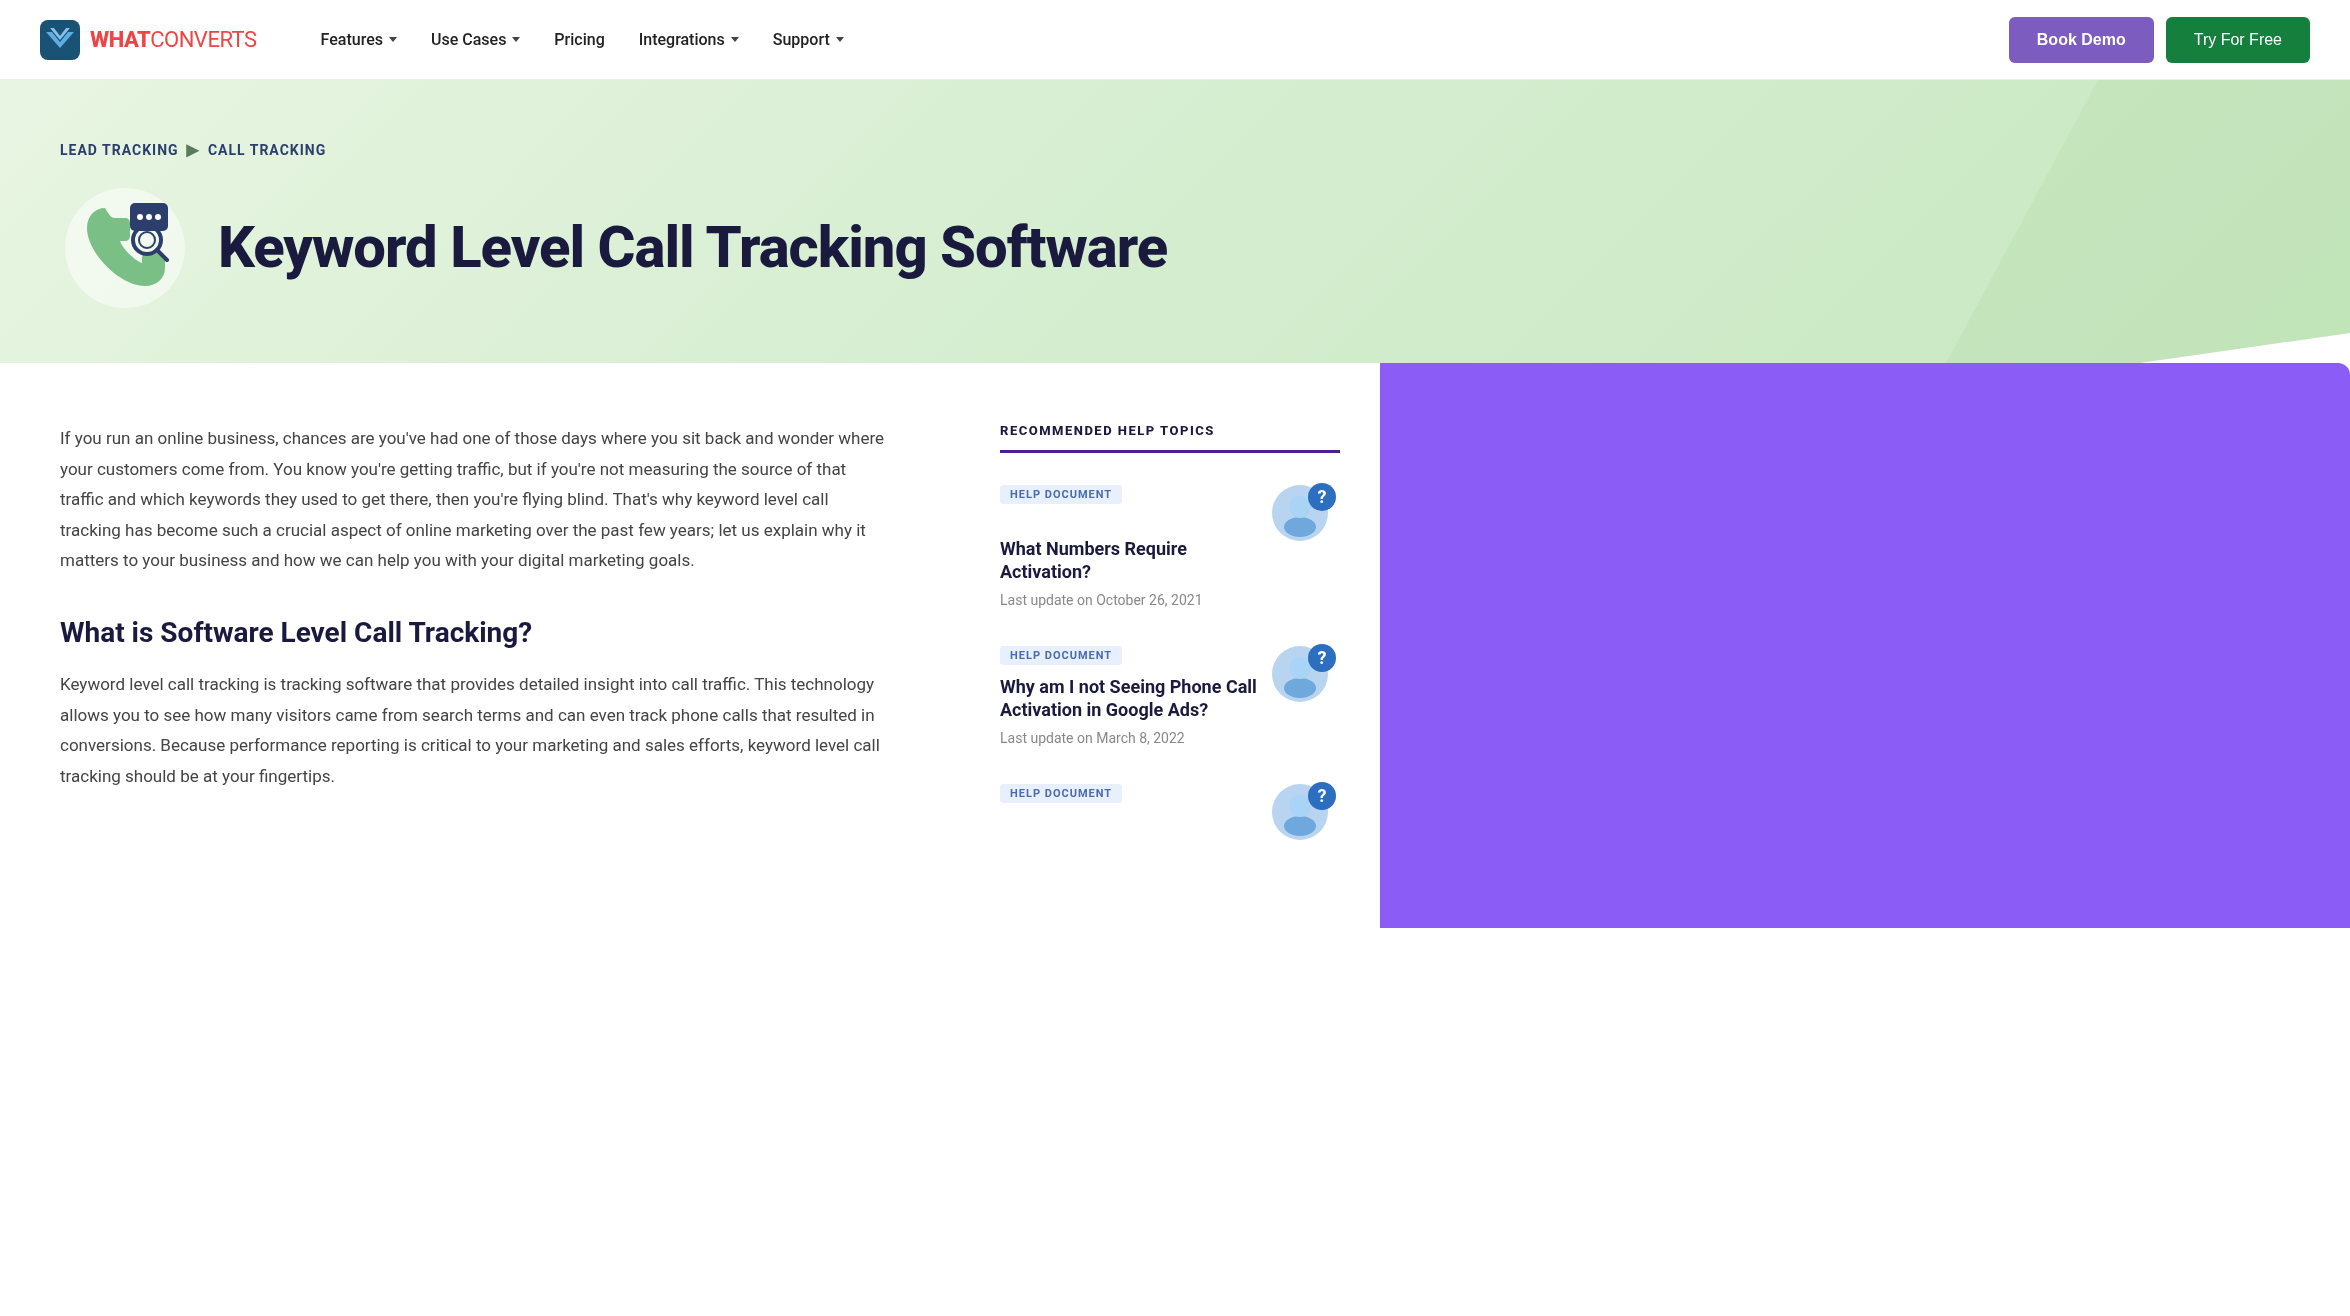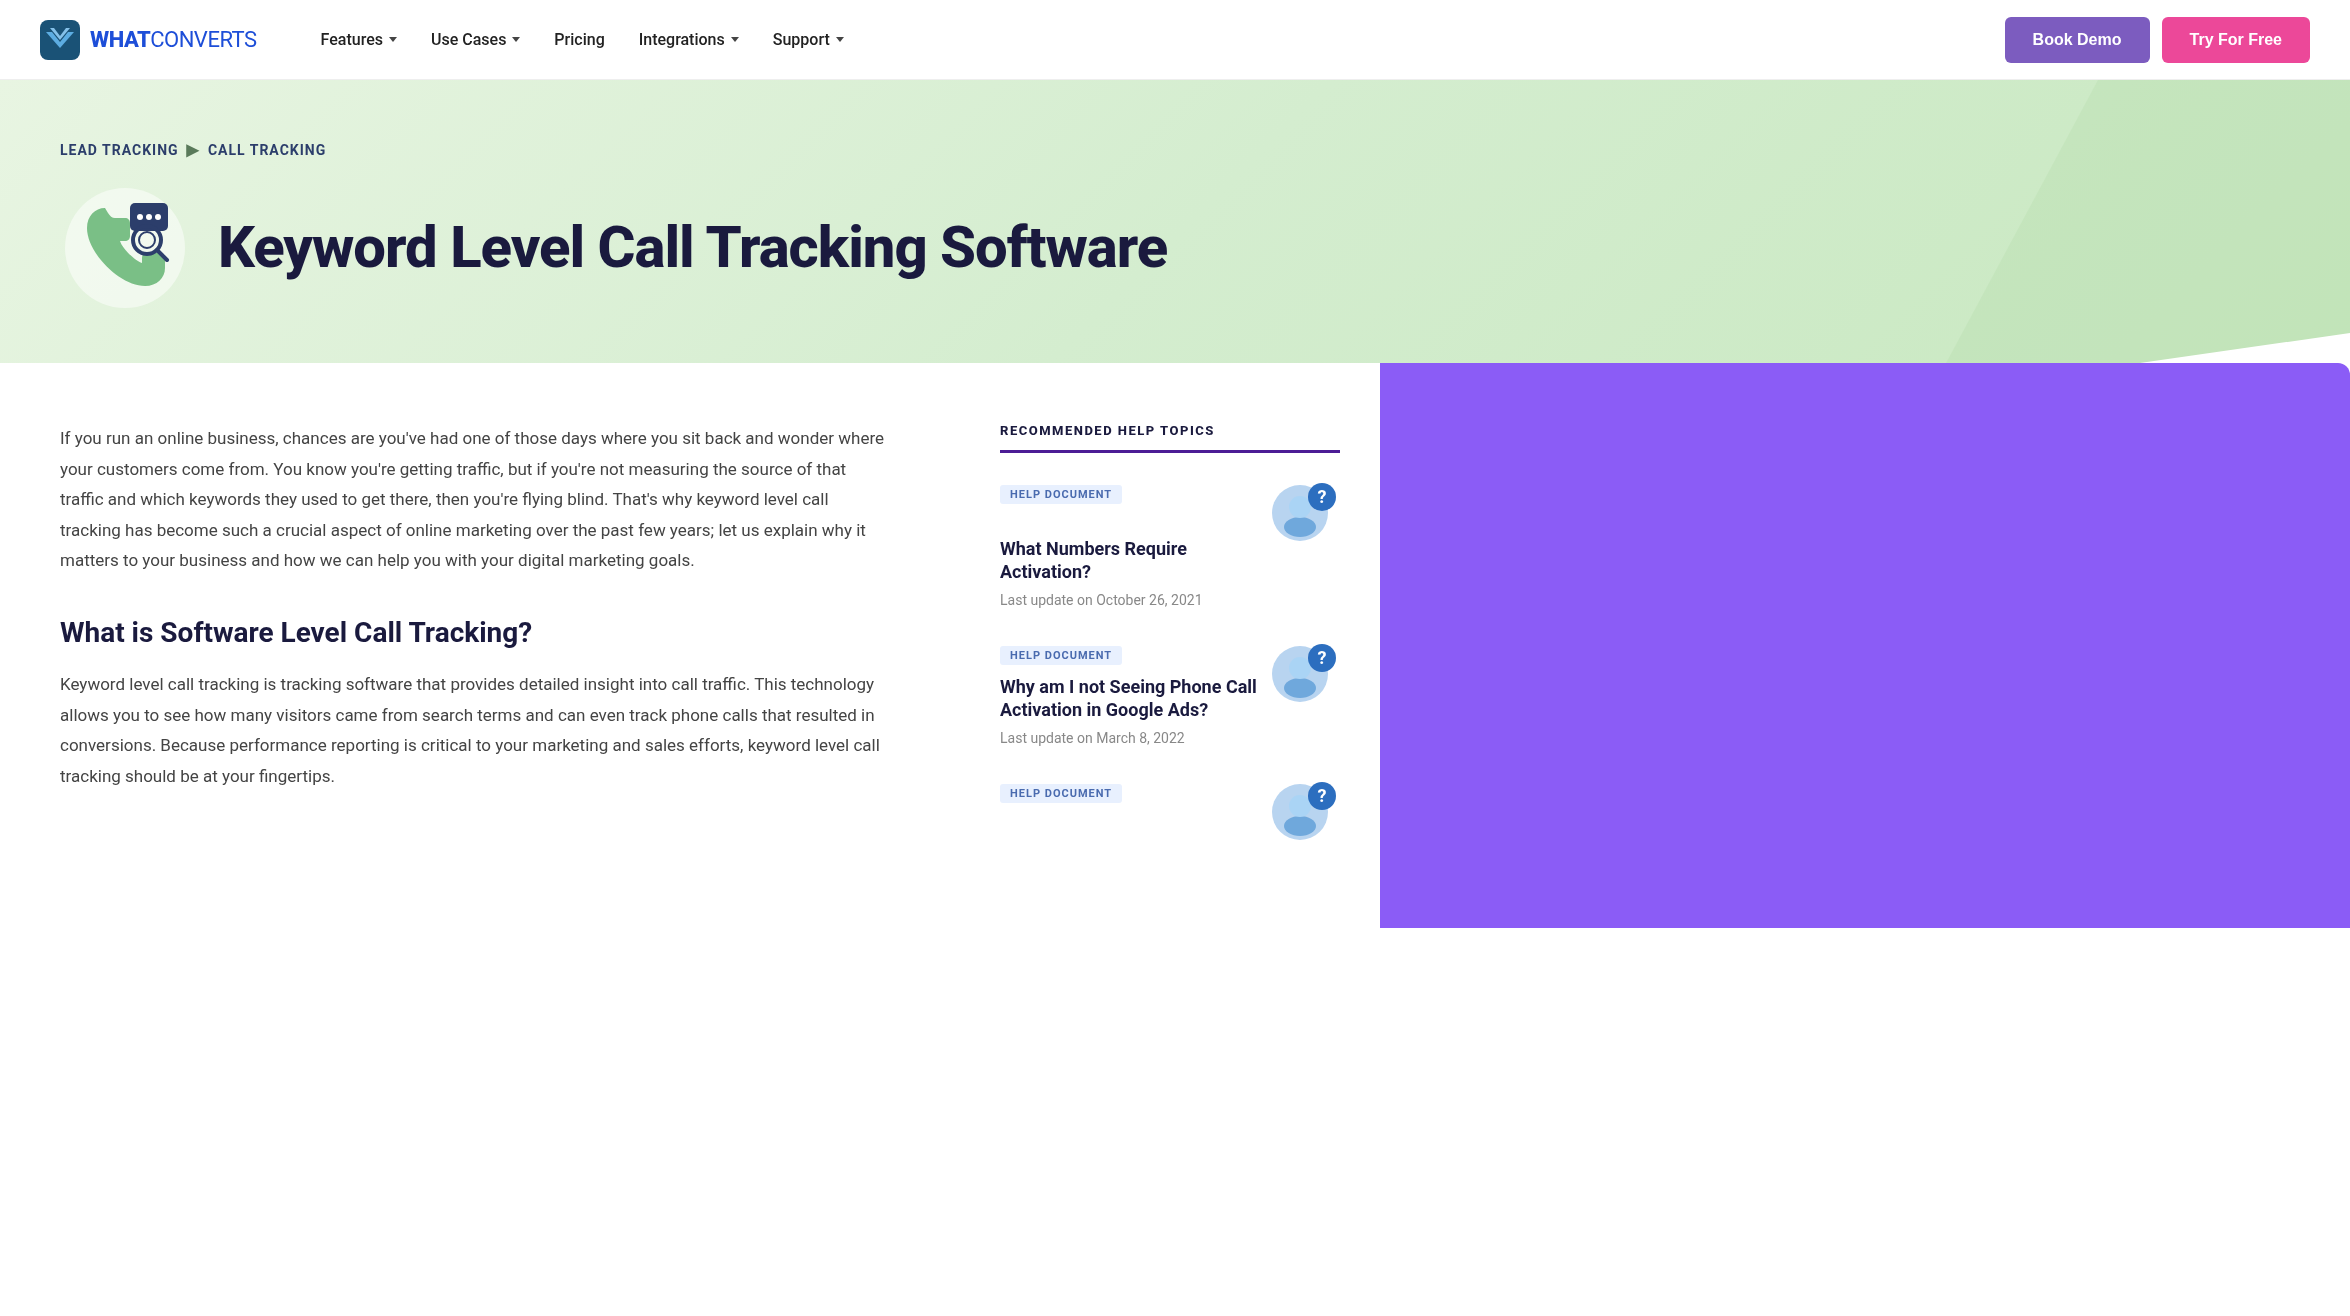--- a/index.html
+++ b/index.html
@@ -26,21 +26,21 @@
     .logo-icon {
       width: 40px;
       height: 40px;
     }
     .logo-text {
       font-size: 22px;
       font-weight: 700;
       color: #1a1a2e;
       letter-spacing: -0.5px;
     }
-    .logo-text span { color: #1d4ed8; font-weight: 400; }
+    .logo-text span { color: #ef4444; font-weight: 400; }
     .nav-links {
       display: flex;
       align-items: center;
       gap: 6px;
       flex: 1;
     }
     .nav-item {
       display: flex;
       align-items: center;
       gap: 4px;
@@ -70,26 +70,26 @@
       background: #7c5cbf;
       color: #fff;
       border: none;
       padding: 14px 28px;
       font-size: 16px;
       font-weight: 600;
       border-radius: 6px;
       cursor: pointer;
     }
     .btn-try {
-      background: #ec4899;
+      background: #15803d;
       color: #fff;
       border: none;
       padding: 14px 28px;
       font-size: 16px;
-      font-weight: 700;
+      font-weight: 400;
       border-radius: 6px;
       cursor: pointer;
     }
 
     
     .hero {
       background: linear-gradient(135deg, #e8f5e2 0%, #d4edcf 50%, #c8e8c0 100%);
       padding: 60px 60px 80px 60px;
       position: relative;
       min-height: 260px;

